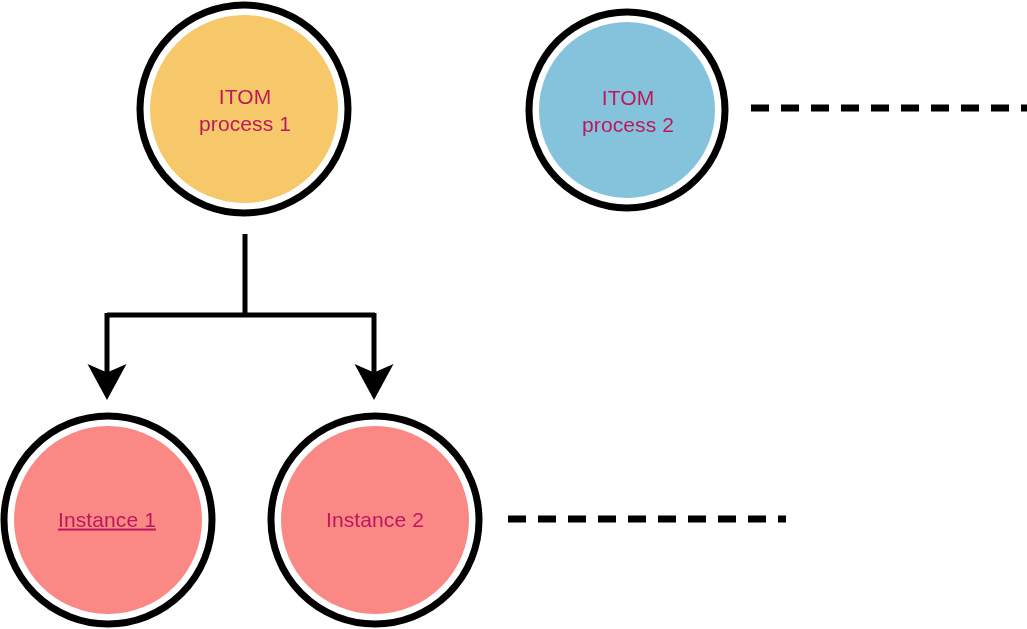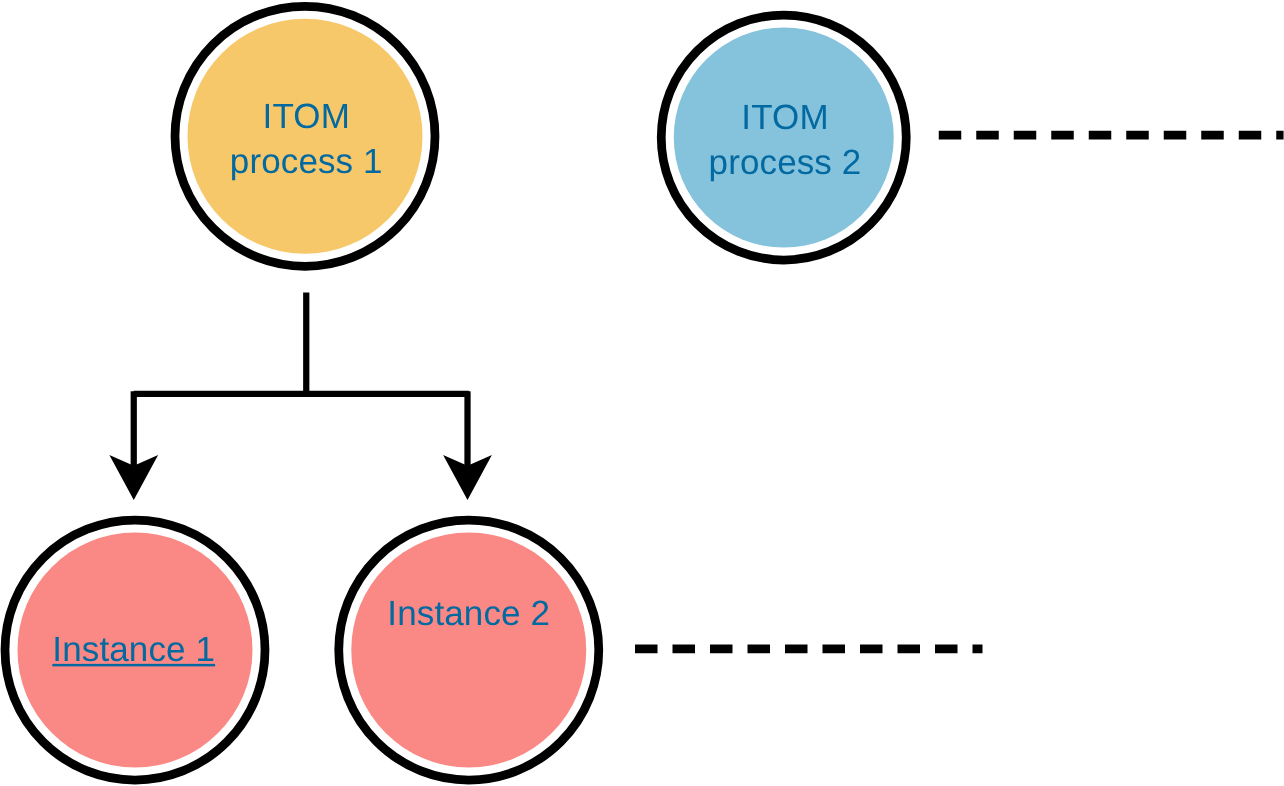--- a/index.html
+++ b/index.html
@@ -23,22 +23,22 @@
     position: absolute;
     top: 0;
     left: 0;
     width: 1027px;
     height: 629px;
     overflow: visible;
   }
   .node-label {
     position: absolute;
     text-align: center;
-    color: #0369a1;
-    font-size: 28px;
+    color: #be185d;
+    font-size: 21px;
     line-height: 1.28;
     letter-spacing: 0.1px;
     white-space: pre-line;
     pointer-events: none;
     transform: translate(-50%, -50%);
   }
 </style>
 </head>
 <body>
 
@@ -93,15 +93,15 @@
   </svg>
 
   <div class="node-label" style="left:245px; top:111px; width:200px;">ITOM
 process 1</div>
 
   <div class="node-label" style="left:628px; top:112px; width:190px;">ITOM
 process 2</div>
 
   <div class="node-label" style="left:107px; top:520px; width:200px;text-decoration:underline;">Instance 1</div>
 
-  <div class="node-label" style="left:375px; top:491px; width:180px;text-align:center;">Instance 2</div>
+  <div class="node-label" style="left:375px; top:520px; width:180px;text-align:center;">Instance 2</div>
 
 </div>
 
 </body></html>

